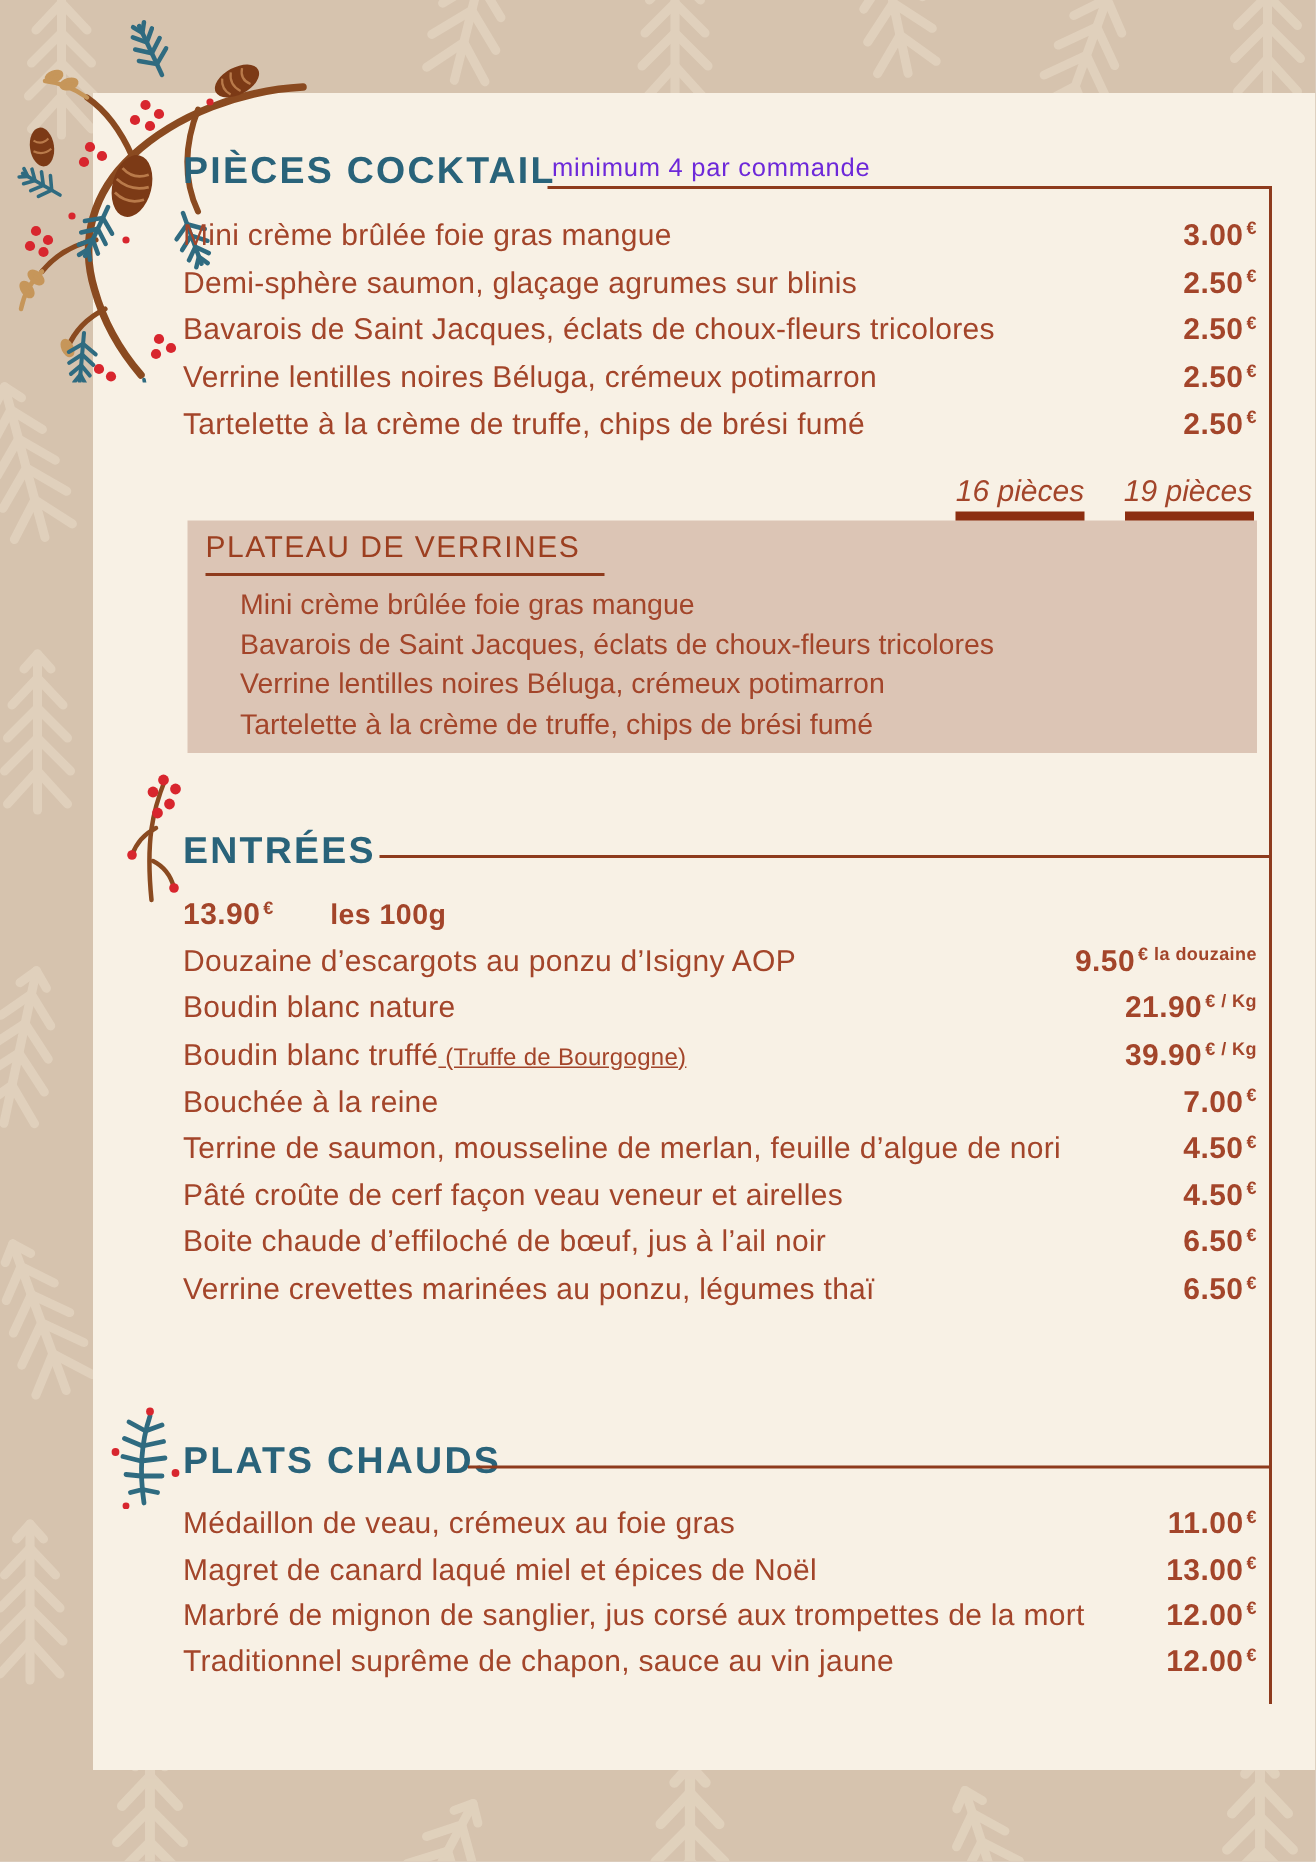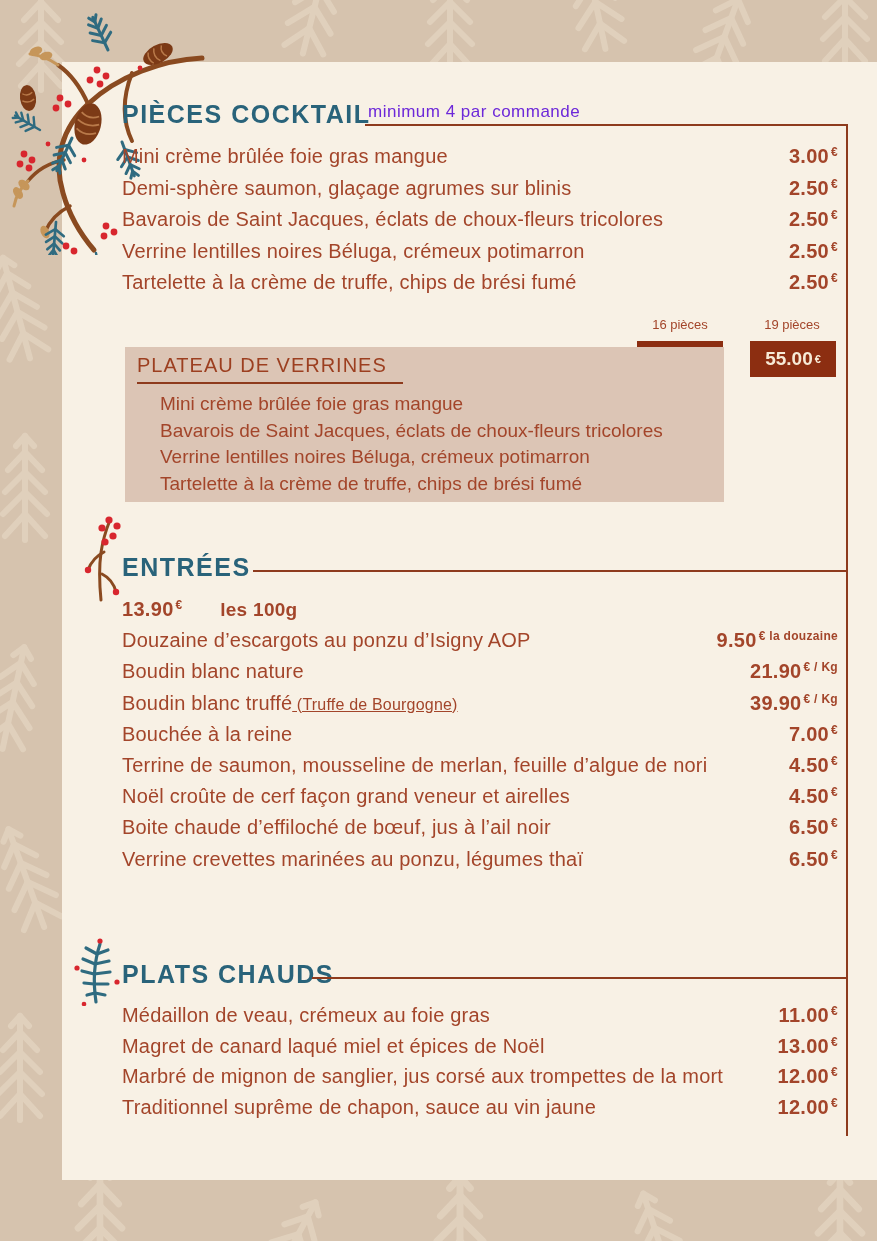--- a/index.html
+++ b/index.html
@@ -14,22 +14,22 @@
   .rows{position:absolute;left:122px;width:716px;}
   .mrow{display:flex;justify-content:space-between;align-items:baseline;color:#a3452a;white-space:nowrap;}
   .rows-cocktail .mrow{height:31.6px;font-size:20px;}
   .rows-entrees .mrow{height:31.2px;font-size:20px;}
   .rows-plats .mrow{height:30.5px;font-size:20px;}
   .nm{letter-spacing:.2px;}
   .note{font-size:16px;text-decoration:underline;}
   .pr{font-weight:bold;font-size:20px;letter-spacing:.3px;}
   .sup{font-size:12px;vertical-align:7px;margin-left:2px;font-weight:bold;}
   .sfx{font-size:19px;font-weight:bold;margin-left:32px;}
-  .col-label{position:absolute;top:317px;width:88px;text-align:center;color:#a3452a;font-size:13px;}
-  .plateau-block{position:absolute;left:125px;top:347px;width:599px;height:155px;background:#dcc5b5;}
+  .col-label{position:absolute;top:317px;width:88px;text-align:center;color:#a3452a;font-size:20px;font-style:italic;}
+  .plateau-block{position:absolute;left:125px;top:347px;width:713px;height:155px;background:#dcc5b5;}
   .plateau-title{position:absolute;left:12px;top:7px;color:#9c3f20;font-size:20px;letter-spacing:1px;
                  border-bottom:2px solid #8e3b1d;padding:0 16px 5px 0;white-space:nowrap;}
   .plateau-items{position:absolute;left:35px;top:44px;color:#a3452a;font-size:19px;line-height:26.5px;white-space:nowrap;}
   .badge{position:absolute;top:341px;width:86px;height:36px;background:#8c2e11;color:#f6ead6;
          display:flex;align-items:center;justify-content:center;font-size:19px;font-weight:bold;}
   .badge .sup{font-size:11px;vertical-align:5px;color:#f6ead6;}
   .icon-abs{position:absolute;pointer-events:none;}
 </style>
 </head>
 <body>
@@ -260,21 +260,21 @@
       </div>
       <div class="mrow">
         <span class="nm">Bouchée à la reine</span>
         <span class="pr"><span>7.00</span><span class="sup">€</span></span>
       </div>
       <div class="mrow">
         <span class="nm">Terrine de saumon, mousseline de merlan, feuille d’algue de nori</span>
         <span class="pr"><span>4.50</span><span class="sup">€</span></span>
       </div>
       <div class="mrow">
-        <span class="nm">Noël croûte de cerf façon grand veneur et airelles</span>
+        <span class="nm">Pâté croûte de cerf façon veau veneur et airelles</span>
         <span class="pr"><span>4.50</span><span class="sup">€</span></span>
       </div>
       <div class="mrow">
         <span class="nm">Boite chaude d’effiloché de bœuf, jus à l’ail noir</span>
         <span class="pr"><span>6.50</span><span class="sup">€</span></span>
       </div>
       <div class="mrow">
         <span class="nm">Verrine crevettes marinées au ponzu, légumes thaï</span>
         <span class="pr"><span>6.50</span><span class="sup">€</span></span>
       </div>

